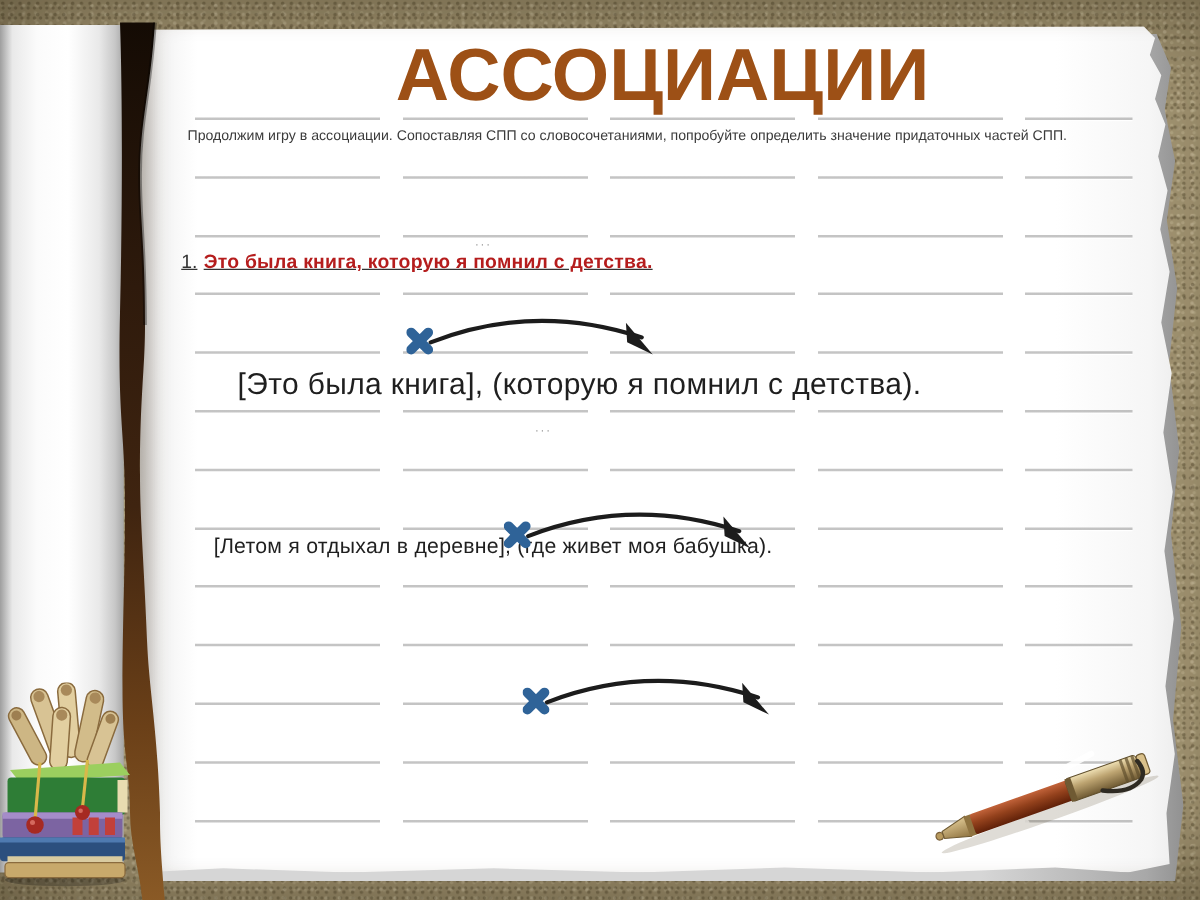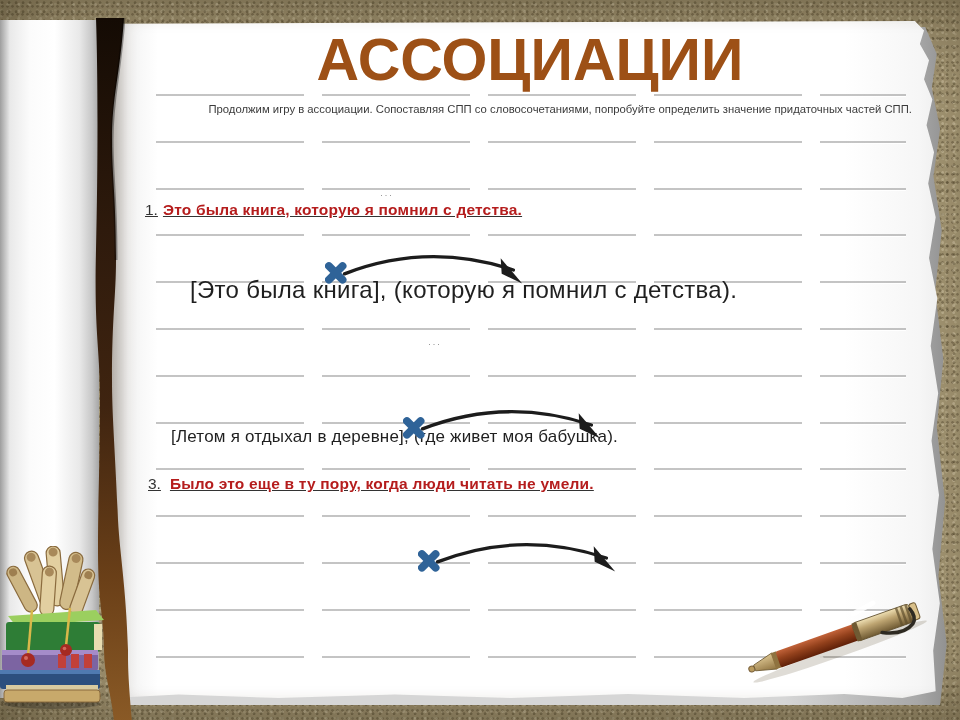--- a/index.html
+++ b/index.html
@@ -34,21 +34,21 @@
 
   .spine-svg{position:absolute;left:78px;top:16px;}
 
   
   .rule{position:absolute;left:156px;width:750px;height:2px;
     background:repeating-linear-gradient(90deg, rgba(148,148,148,0.55) 0px, rgba(148,148,148,0.55) 148px, rgba(0,0,0,0) 148px, rgba(0,0,0,0) 166px);
     box-shadow:0 1px 0 rgba(255,255,255,0.9);}
 
   .title{position:absolute;left:140px;top:30px;width:780px;text-align:center;
     font-size:59px;font-weight:bold;color:#9d5016;letter-spacing:0px;line-height:1.05;}
-  .subtitle{position:absolute;left:150px;top:103px;width:762px;text-align:right;
+  .subtitle{position:absolute;left:150px;top:103px;width:762px;text-align:left;
     font-size:11.3px;color:#3b3b3b;}
 
   .num-sentence{position:absolute;font-size:15.5px;color:#333333;white-space:nowrap;text-decoration:underline;}
   .num-sentence .red{color:#b51d1d;font-weight:bold;letter-spacing:0.2px;margin-left:5px;}
   .scheme{position:absolute;color:#1f1f1f;white-space:nowrap;}
   .scheme.big{font-size:24px;letter-spacing:0.3px;}
   .scheme.small{font-size:17px;letter-spacing:0.2px;}
   .tiny-dots{position:absolute;font-size:9px;color:#8a8a8a;letter-spacing:1.5px;}
 
   .arrow-svg{position:absolute;width:205px;height:50px;}
@@ -94,38 +94,35 @@
   <div class="rule" style="top:608.8px"></div>
   <div class="rule" style="top:655.6px"></div>
 
   <div class="title">АССОЦИАЦИИ</div>
   <div class="subtitle">Продолжим игру в ассоциации.  Сопоставляя СПП со словосочетаниями, попробуйте определить значение придаточных частей СПП.</div>
 
   <div class="num-sentence" style="left:145px;top:201px">
     <span>1.</span><span class="red">Это была книга, которую я помнил с детства.</span>
   </div>
   <div class="tiny-dots" style="left:380px;top:190px">···</div>
-  <div class="scheme big" style="left:190px;top:276px">[Это была книга], (которую я помнил с детства).</div>
+  <div class="scheme big" style="left:190px;top:294px">[Это была книга], (которую я помнил с детства).</div>
   <svg class="arrow-svg" style="left:325px;top:243px" viewBox="0 0 210 50">
     <path d="M4,23 L18,37 M18,23 L4,37" stroke="#2f6398" stroke-width="8" stroke-linecap="round" fill="none"></path>
     <path d="M20,31 Q105,-2 193,27" stroke="#1c1c1c" stroke-width="3.4" stroke-linecap="round" fill="none"></path>
     <path d="M202,41 L180,15 L181,31 Z" fill="#1c1c1c"></path>
   </svg>
 
   <div class="tiny-dots" style="left:428px;top:339px">···</div>
   <div class="scheme small" style="left:171px;top:427px">[Летом я отдыхал в деревне], (где живет моя бабушка).</div>
   <svg class="arrow-svg" style="left:403px;top:398px" viewBox="0 0 210 50">
     <path d="M4,23 L18,37 M18,23 L4,37" stroke="#2f6398" stroke-width="8" stroke-linecap="round" fill="none"></path>
     <path d="M20,31 Q105,-2 193,27" stroke="#1c1c1c" stroke-width="3.4" stroke-linecap="round" fill="none"></path>
     <path d="M202,41 L180,15 L181,31 Z" fill="#1c1c1c"></path>
   </svg>
 
-  <div class="num-sentence" style="left:148px;top:475px">
-    <span>3.</span><span class="red" style="margin-left:9px">Было это еще в ту пору, когда люди читать не умели.</span>
-  </div>
   <svg class="arrow-svg" style="left:418px;top:531px" viewBox="0 0 210 50">
     <path d="M4,23 L18,37 M18,23 L4,37" stroke="#2f6398" stroke-width="8" stroke-linecap="round" fill="none"></path>
     <path d="M20,31 Q105,-2 193,27" stroke="#1c1c1c" stroke-width="3.4" stroke-linecap="round" fill="none"></path>
     <path d="M202,41 L180,15 L181,31 Z" fill="#1c1c1c"></path>
   </svg>
 
   <svg class="books-svg" width="112" height="164" viewBox="0 0 112 164">
     <ellipse cx="52" cy="158" rx="48" ry="5" fill="rgba(0,0,0,0.25)"></ellipse>
 
     <g>

